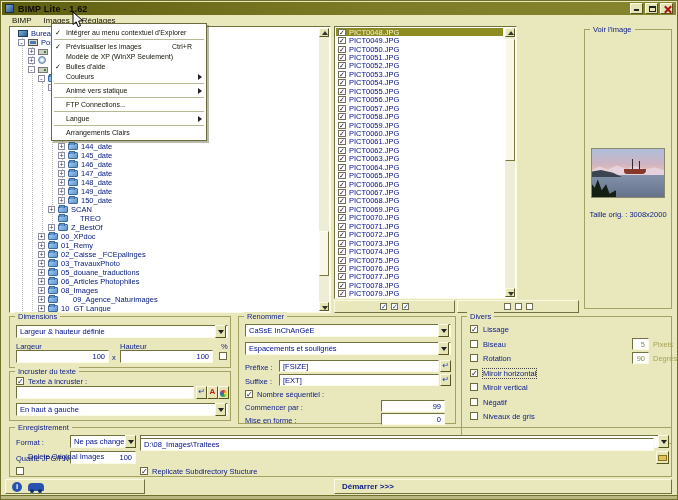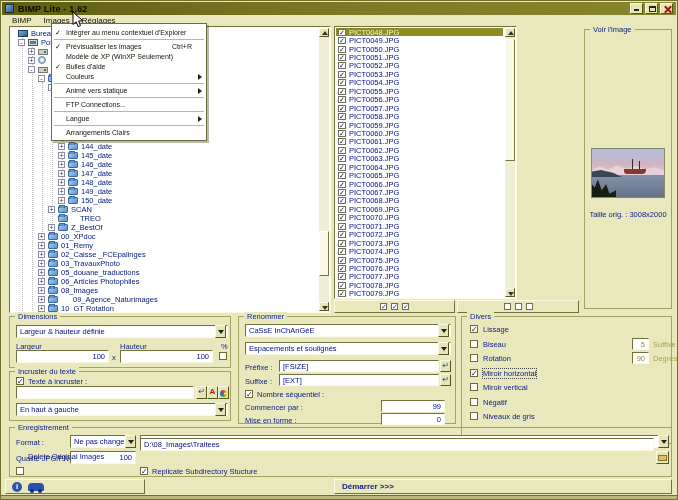--- a/index.html
+++ b/index.html
@@ -283,21 +283,21 @@
           <div class="tlabel" style="left: 51px;">08_Images</div>
         </div>
         <div class="tree-row">
           <div class="tbox" style="left: 28px;">+</div>
           <div class="ticon folder" style="left: 38px;"></div>
           <div class="tlabel" style="left: 51px; margin-left: 12px;">09_Agence_Naturimages</div>
         </div>
         <div class="tree-row">
           <div class="tbox" style="left: 28px;">+</div>
           <div class="ticon folder" style="left: 38px;"></div>
-          <div class="tlabel" style="left: 51px;">10_GT Rotation</div>
+          <div class="tlabel" style="left: 51px;">10_GT Langue</div>
         </div>
       </div>
     <div class="v-scroll">
       <div class="sb-btn" style="top:0;">
           <span class="up"></span>
         </div>
       <div class="sb-thumb" style="bottom:35px; height:45px;"></div>
       <div class="sb-btn" style="bottom:0;">
           <span class="down"></span>
         </div>
@@ -525,21 +525,21 @@
   </div>
 
   <div class="gb" style="left:460px; top:315px; width:211px; height:128px;">
     <div class="cap">Divers</div>
     <div id="divers-rows">
         <div class="ck" style="left: 8px; top: 8px;">✓</div>
         <div class="lbl" style="left: 21px; top: 8px;">Lissage</div>
         <div class="ck" style="left: 8px; top: 22.5px;"></div>
         <div class="lbl" style="left: 21px; top: 22.5px;">Biseau</div>
         <div class="fld num dimtxt" style="left: 170px; top: 20.5px; width: 17px; height: 12px;">5</div>
-        <div class="lbl dim" style="left: 191px; top: 22.5px;">Suffixe</div>
+        <div class="lbl dim" style="left: 191px; top: 22.5px;">Pixels</div>
         <div class="ck" style="left: 8px; top: 37px;"></div>
         <div class="lbl" style="left: 21px; top: 37px;">Rotation</div>
         <div class="fld num dimtxt" style="left: 170px; top: 35px; width: 17px; height: 12px;">90</div>
         <div class="lbl dim" style="left: 191px; top: 37px;">Degrés</div>
         <div class="ck" style="left: 8px; top: 51.5px;">✓</div>
         <div class="lbl focus-rect" style="left: 21px; top: 51.5px;">Miroir horizontal</div>
         <div class="ck" style="left: 8px; top: 66px;"></div>
         <div class="lbl" style="left: 21px; top: 66px;">Miroir vertical</div>
         <div class="ck" style="left: 8px; top: 80.5px;"></div>
         <div class="lbl" style="left: 21px; top: 80.5px;">Négatif</div>

